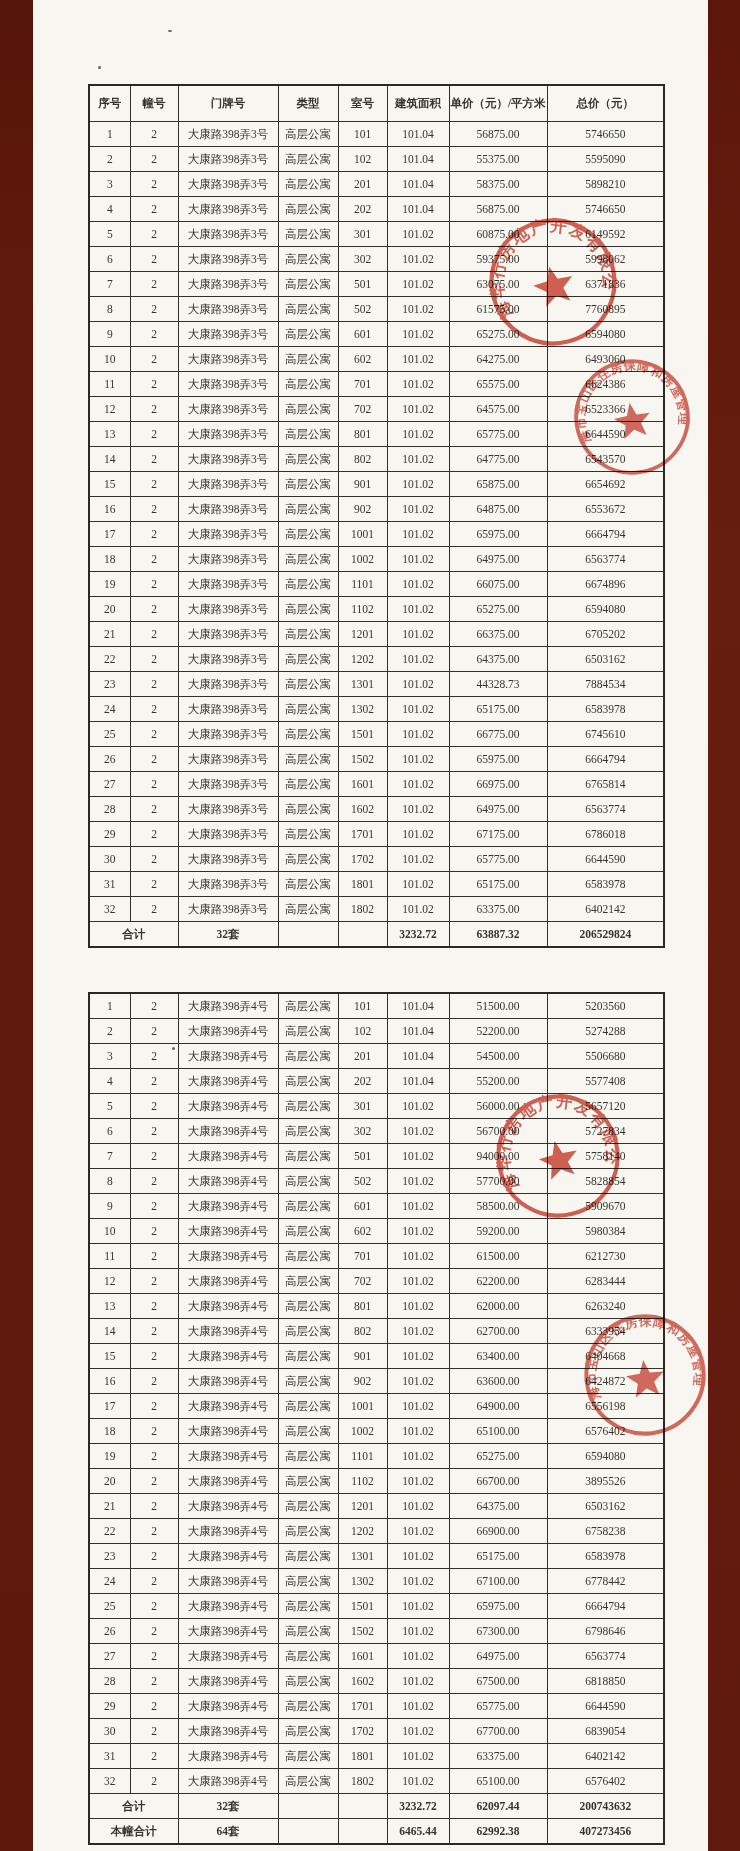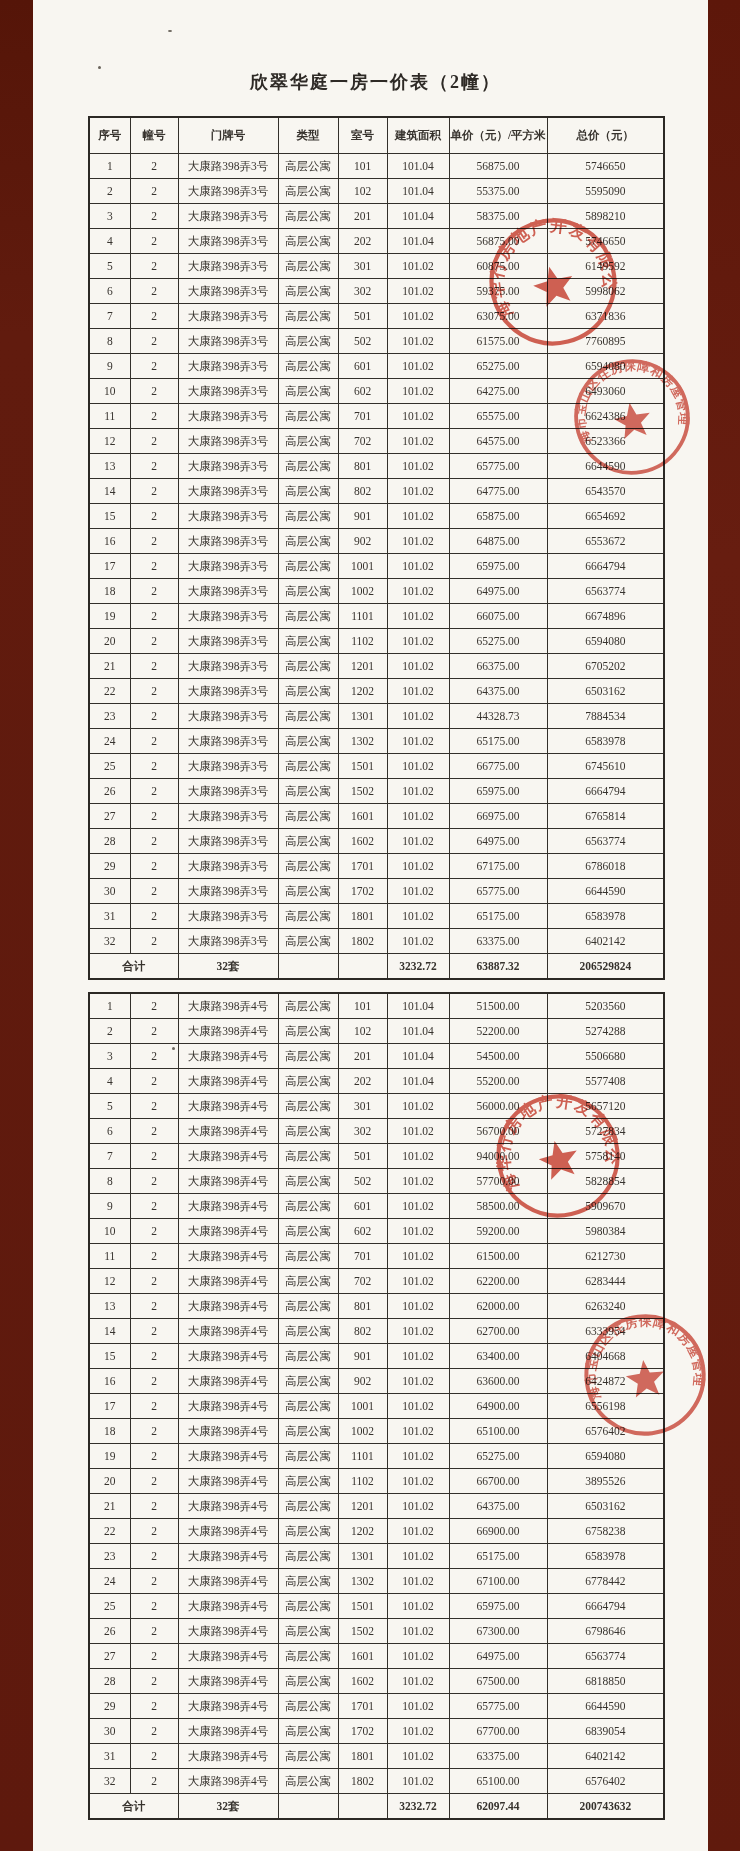--- a/index.html
+++ b/index.html
@@ -5,21 +5,21 @@
   html,body{margin:0;padding:0;}
   body{font-family:"Liberation Serif","DejaVu Serif",serif;}
   .page{position:relative;width:740px;height:1851px;background:#f8f6f1;overflow:hidden;}
   .side-strip{position:absolute;top:0;height:100%;background:linear-gradient(180deg,#551508 0%,#611b0e 18%,#5e190d 100%);}
   .strip-left{left:0;width:33px;}
   .strip-right{right:0;width:32px;background:linear-gradient(180deg,#5d170a 0%,#671d10 30%,#601a0d 100%);}
   .doc-title{position:absolute;left:88px;top:70px;width:575px;text-align:center;
     font-size:18px;font-weight:bold;color:#2e2a26;letter-spacing:2px;}
   table.price-table{position:absolute;left:88px;border-collapse:collapse;table-layout:fixed;width:575px;
     background:transparent;}
-  .tbl-1{top:116px;}
+  .tbl-1{top:84px;}
   .tbl-2{top:992px;}
   .price-table td,.price-table th{border:1.6px solid #33302b;text-align:center;vertical-align:middle;
     color:#37332e;font-size:11.5px;padding:0;overflow:hidden;white-space:nowrap;}
   .price-table th{height:35px;font-size:11.5px;font-weight:bold;}
   .price-table td{height:24px;}
   .price-table tr.total-row td{font-weight:bold;}
   .price-table{border:2px solid #2c2925;}
   
   .stamp{position:absolute;mix-blend-mode:multiply;opacity:.8;color:#c93c2d;pointer-events:none;}
   .stamp svg{width:100%;height:100%;overflow:visible;}
@@ -36,21 +36,20 @@
     font-weight:bold;font-size:27px;letter-spacing:1px;color:#82170b;opacity:.93;text-shadow:0 0 1px #a33;}
   .speck{position:absolute;background:#6a645c;border-radius:50%;}
 </style>
 </head>
 <body>
 
 <div class="page">
   <div class="side-strip strip-left"></div>
   <div class="side-strip strip-right"></div>
 
-  <div class="doc-title">欣翠华庭一房一价表（2幢）</div>
 
   <table class="price-table tbl-1">
     <colgroup>
       <col style="width:41px">
         <col style="width:48px">
         <col style="width:100px">
         <col style="width:60px">
       <col style="width:49px">
         <col style="width:62px">
         <col style="width:98px">
@@ -735,20 +734,29 @@
         </tr>
         <tr class="total-row">
           <td colspan="2">合计</td>
           <td>32套</td>
           <td></td>
           <td></td>
           <td>3232.72</td>
           <td>62097.44</td>
           <td>200743632</td>
         </tr>
+        <tr class="total-row">
+          <td colspan="2">本幢合计</td>
+          <td>64套</td>
+          <td></td>
+          <td></td>
+          <td>6465.44</td>
+          <td>62992.38</td>
+          <td>407273456</td>
+        </tr>
       </tbody>
   </table>
 
   <div class="stamp stamp-a">
     <svg viewBox="0 0 100 100">
       <circle class="ring" cx="50" cy="50" r="46.5"></circle>
       <path id="arcA" d="M 15,66 A 38.5,38.5 0 1 1 85,66" fill="none"></path>
       <text class="seal-text seal-lg"><textPath href="#arcA" startOffset="50%" text-anchor="middle">上海华行房地产开发有限公司</textPath></text>
       <path class="star" d="M50,38 L54,48.5 L65.2,49.1 L56.5,56.1 L59.4,66.9 L50,60.8 L40.6,66.9 L43.5,56.1 L34.8,49.1 L46,48.5 Z"></path>
     </svg>

